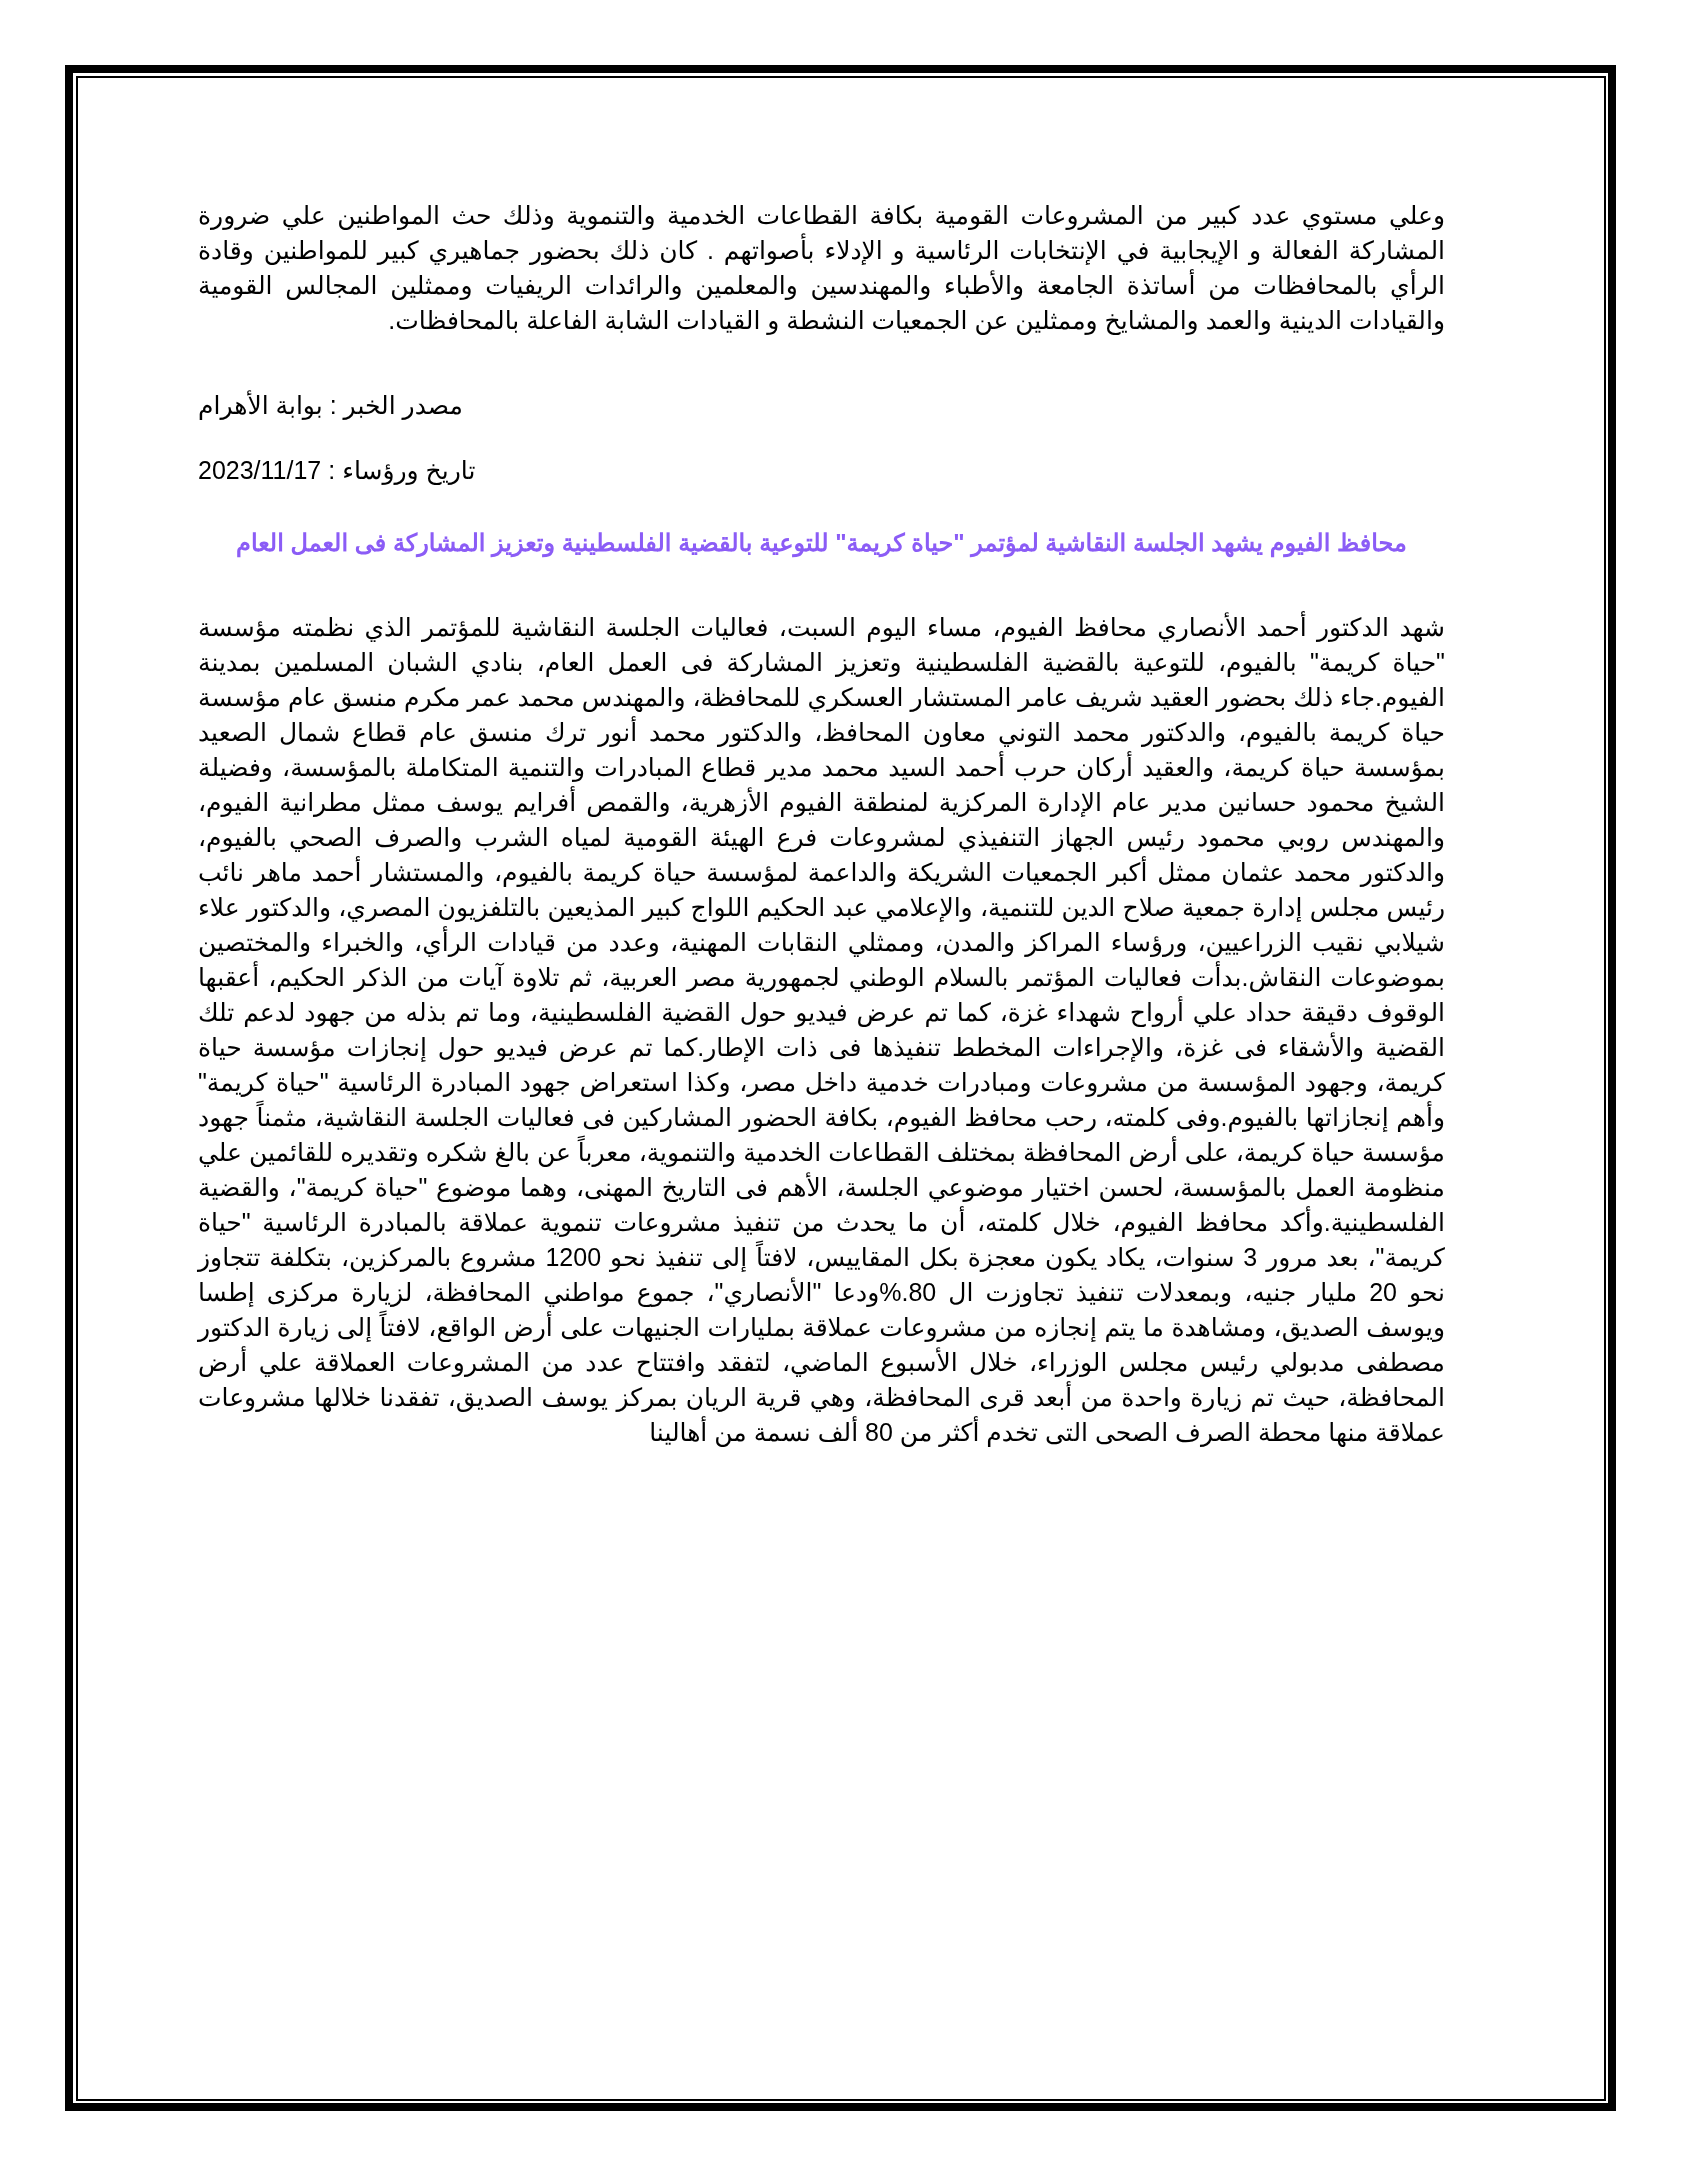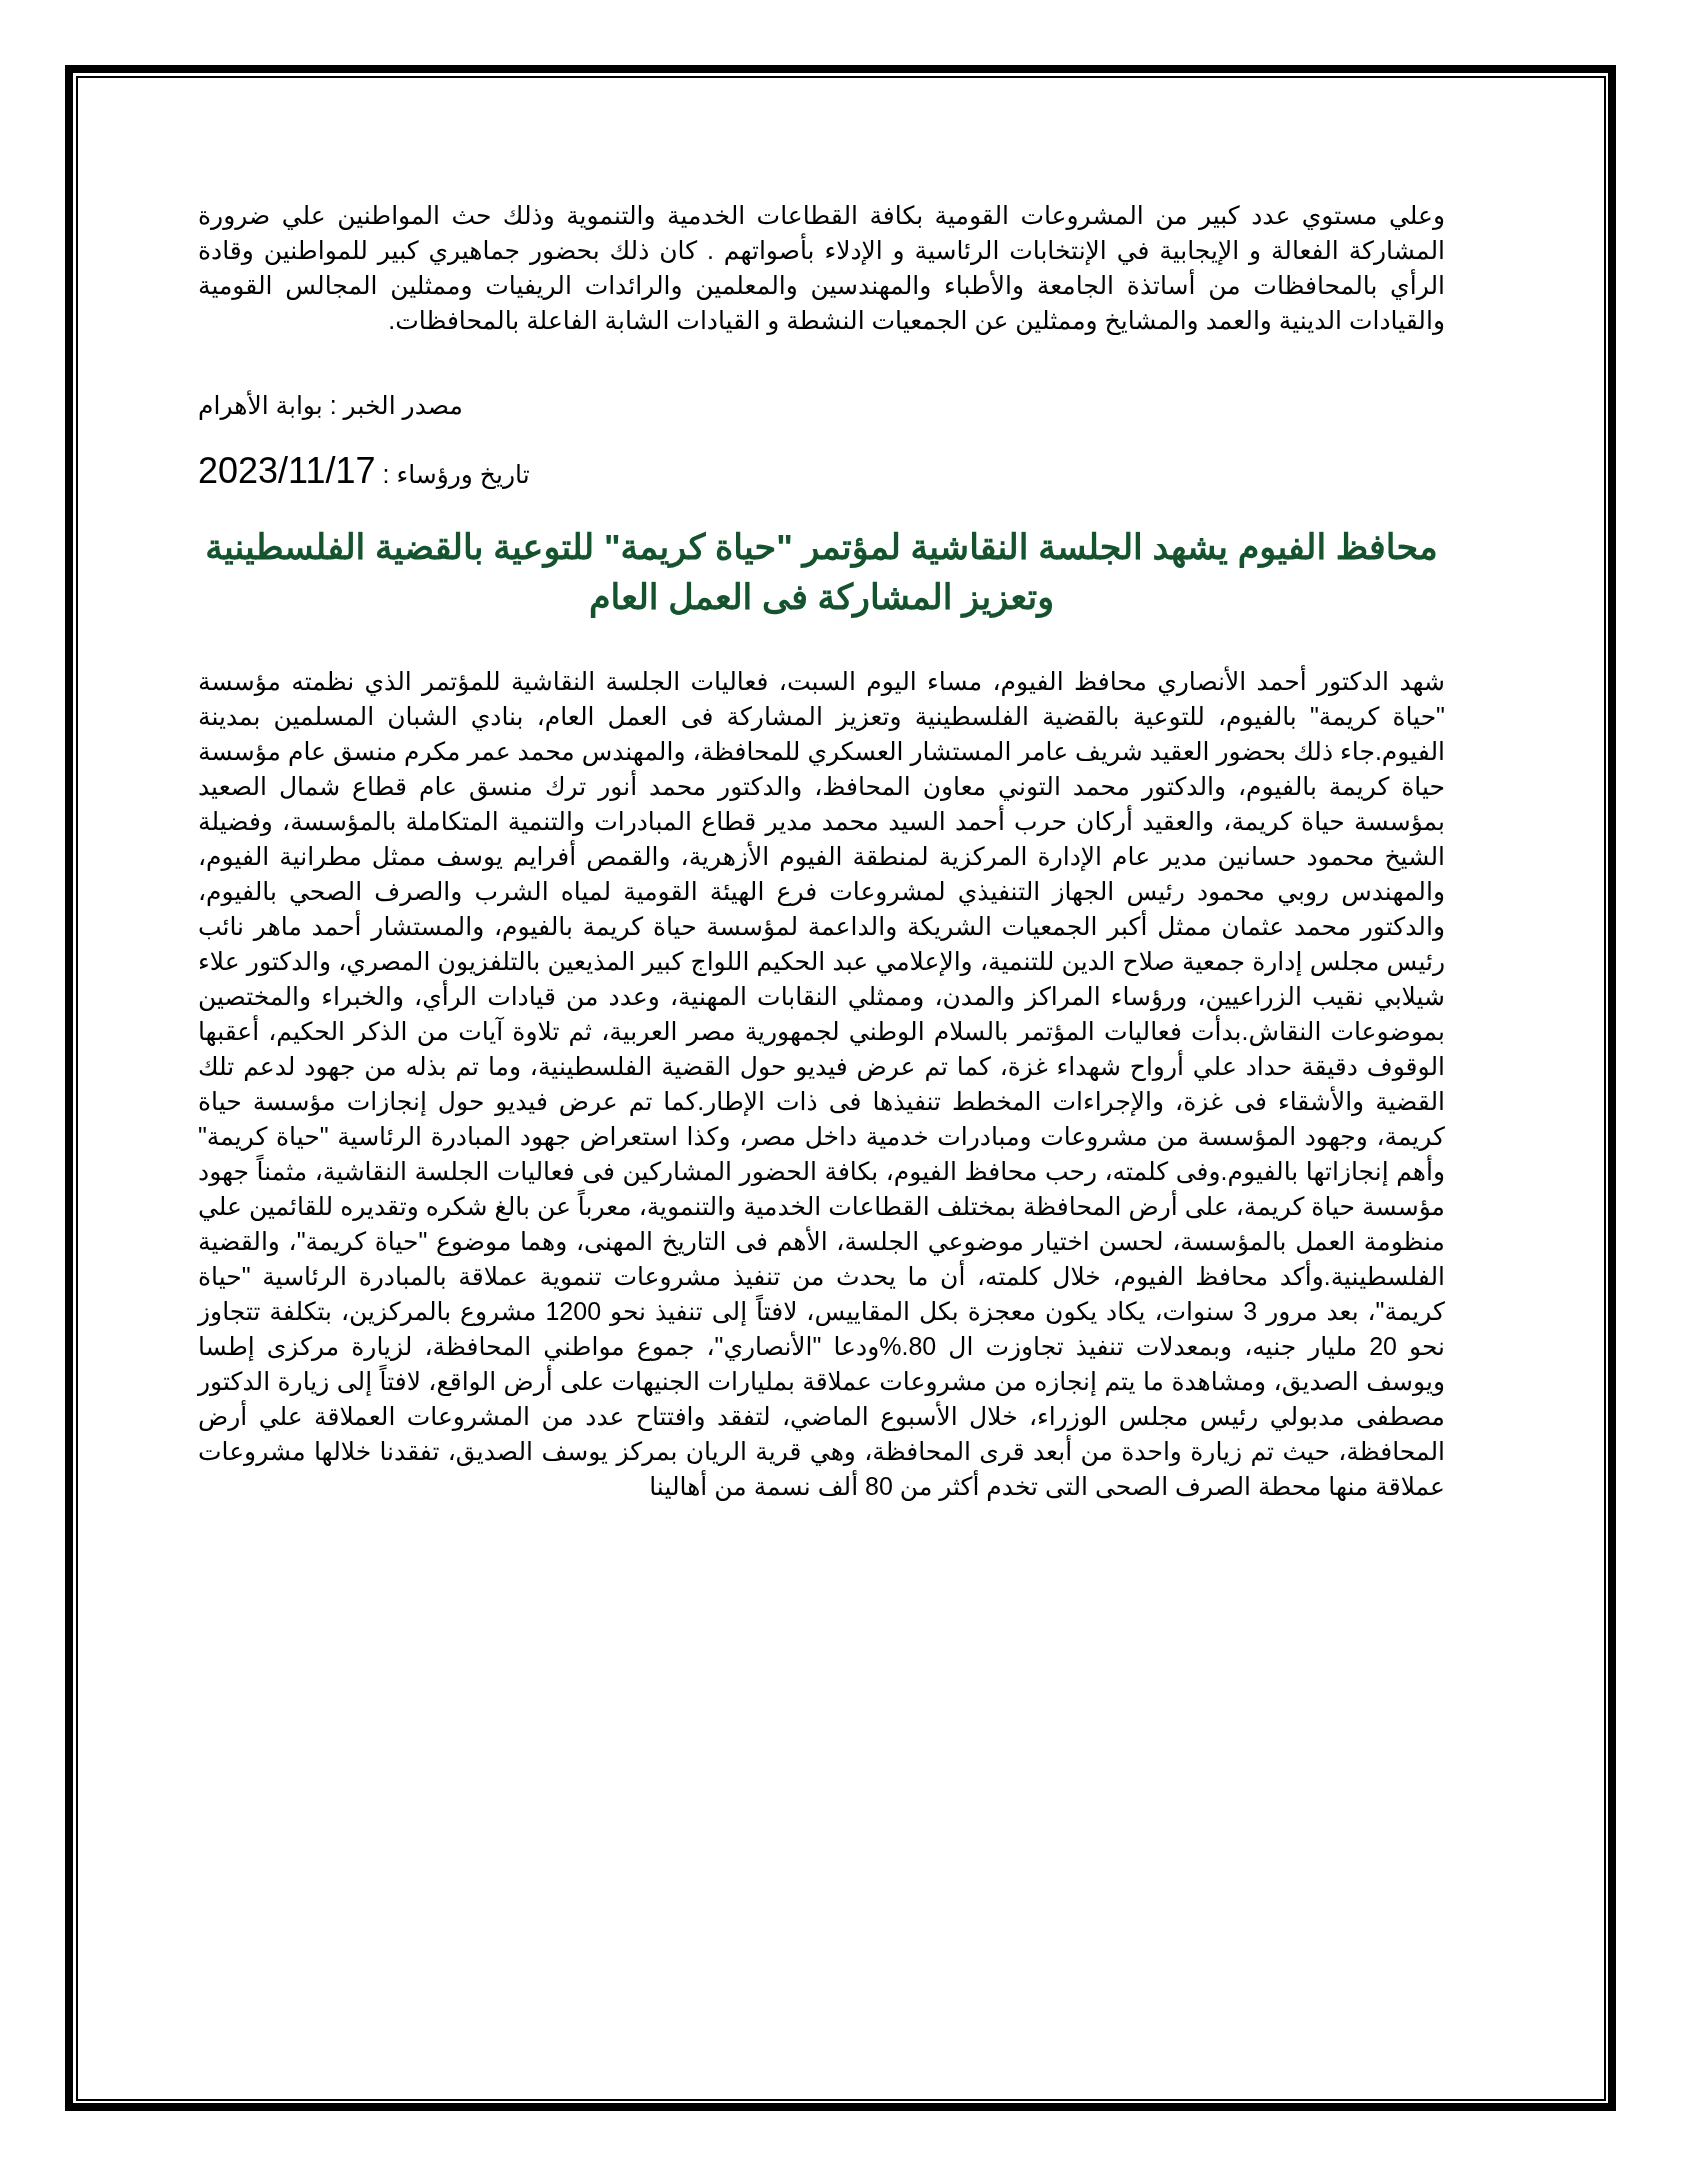--- a/index.html
+++ b/index.html
@@ -21,23 +21,23 @@
   .para {
     font-size: 25px; line-height: 35px; margin: 0;
     text-align-last: right;
   }
   .meta {
     font-size: 25px; line-height: 35px; margin: 0;
     text-align: left;
   }
   .meta-source { margin-top: 50px; }
   .meta-date { margin-top: 30px; }
-  .meta-date .num { font-size: 36px; }
+  .meta-date .num { font-size: 25px; }
   .headline {
-    font-size: 35px; line-height: 50px; font-weight: bold; color: #14532d;
+    font-size: 24px; line-height: 50px; font-weight: bold; color: #8b5cf6;
     text-align: center; margin: 30px 0 0 0;
   }
   .body-para { margin-top: 42px; }
 </style>
 </head>
 <body>
 
 <div class="frame-outer"></div>
 <div class="frame-inner"></div>
 

